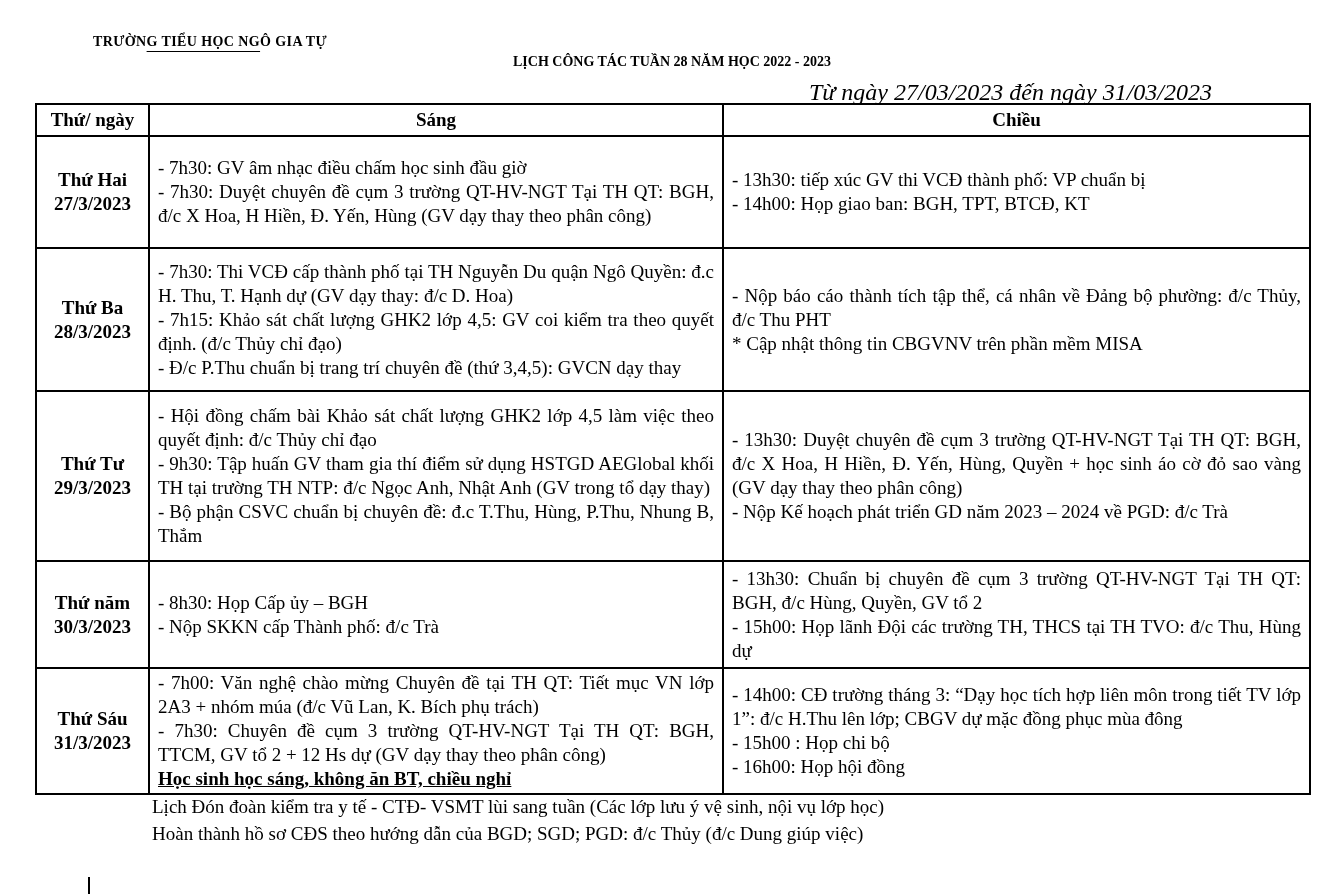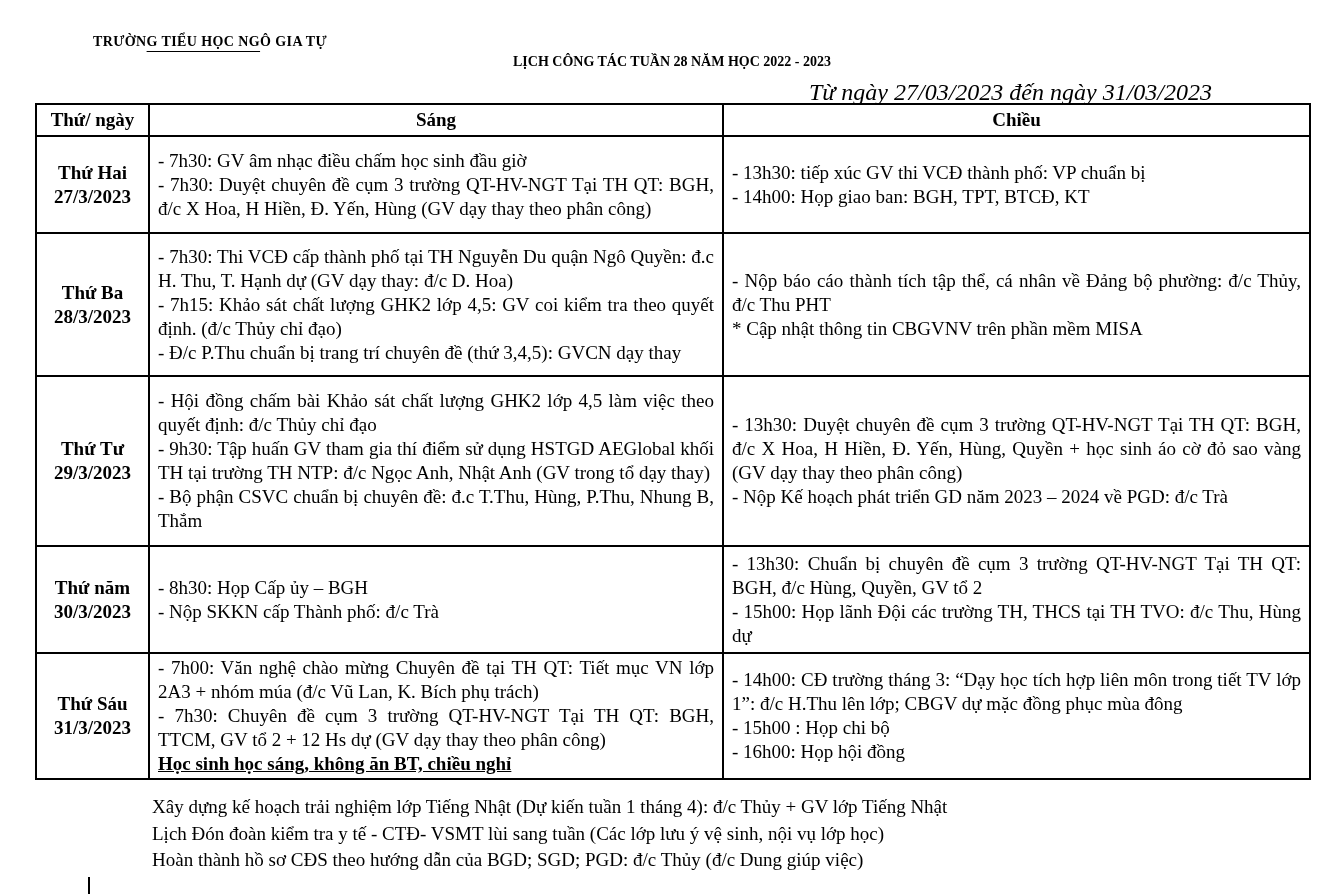--- a/index.html
+++ b/index.html
@@ -58,21 +58,21 @@
       <col style="width:587px">
   </colgroup>
   <thead>
     <tr>
       <th>Thứ/ ngày</th>
       <th>Sáng</th>
       <th>Chiều</th>
     </tr>
   </thead>
   <tbody>
-    <tr style="height:97px;">
+    <tr style="height:112px;">
       <td class="day-cell">
         <div>Thứ Hai</div>
         <div>27/3/2023</div>
       </td>
       <td class="entry-cell">
         <p>- 7h30: GV âm nhạc điều chấm học sinh đầu giờ</p>
         <p>- 7h30: Duyệt chuyên đề cụm 3 trường QT-HV-NGT Tại TH QT: BGH, đ/c X Hoa, H Hiền, Đ. Yến, Hùng (GV dạy thay theo phân công)</p>
       </td>
       <td class="entry-cell">
         <p>- 13h30: tiếp xúc GV thi VCĐ thành phố: VP chuẩn bị</p>
@@ -136,18 +136,17 @@
       <td class="entry-cell">
         <p>- 14h00: CĐ trường tháng 3: “Dạy học tích hợp liên môn trong tiết TV lớp 1”: đ/c H.Thu lên lớp; CBGV dự mặc đồng phục mùa đông</p>
         <p>- 15h00 : Họp chi bộ</p>
         <p>- 16h00: Họp hội đồng</p>
       </td>
     </tr>
   </tbody>
 </table>
 
 <div class="notes">
-  <div class="note-line indent">Xây dựng kế hoạch trải nghiệm lớp Tiếng Nhật (Dự kiến tuần 1 tháng 4): đ/c Thủy + GV lớp Tiếng Nhật</div>
   <div class="note-line indent">Lịch Đón đoàn kiểm tra y tế - CTĐ- VSMT lùi sang tuần (Các lớp lưu ý vệ sinh, nội vụ lớp học)</div>
   <div class="note-line indent">Hoàn thành hồ sơ CĐS theo hướng dẫn của BGD; SGD; PGD: đ/c Thủy (đ/c Dung giúp việc)</div>
 </div>
 
 <div class="caret"></div>
 
 </body></html>

